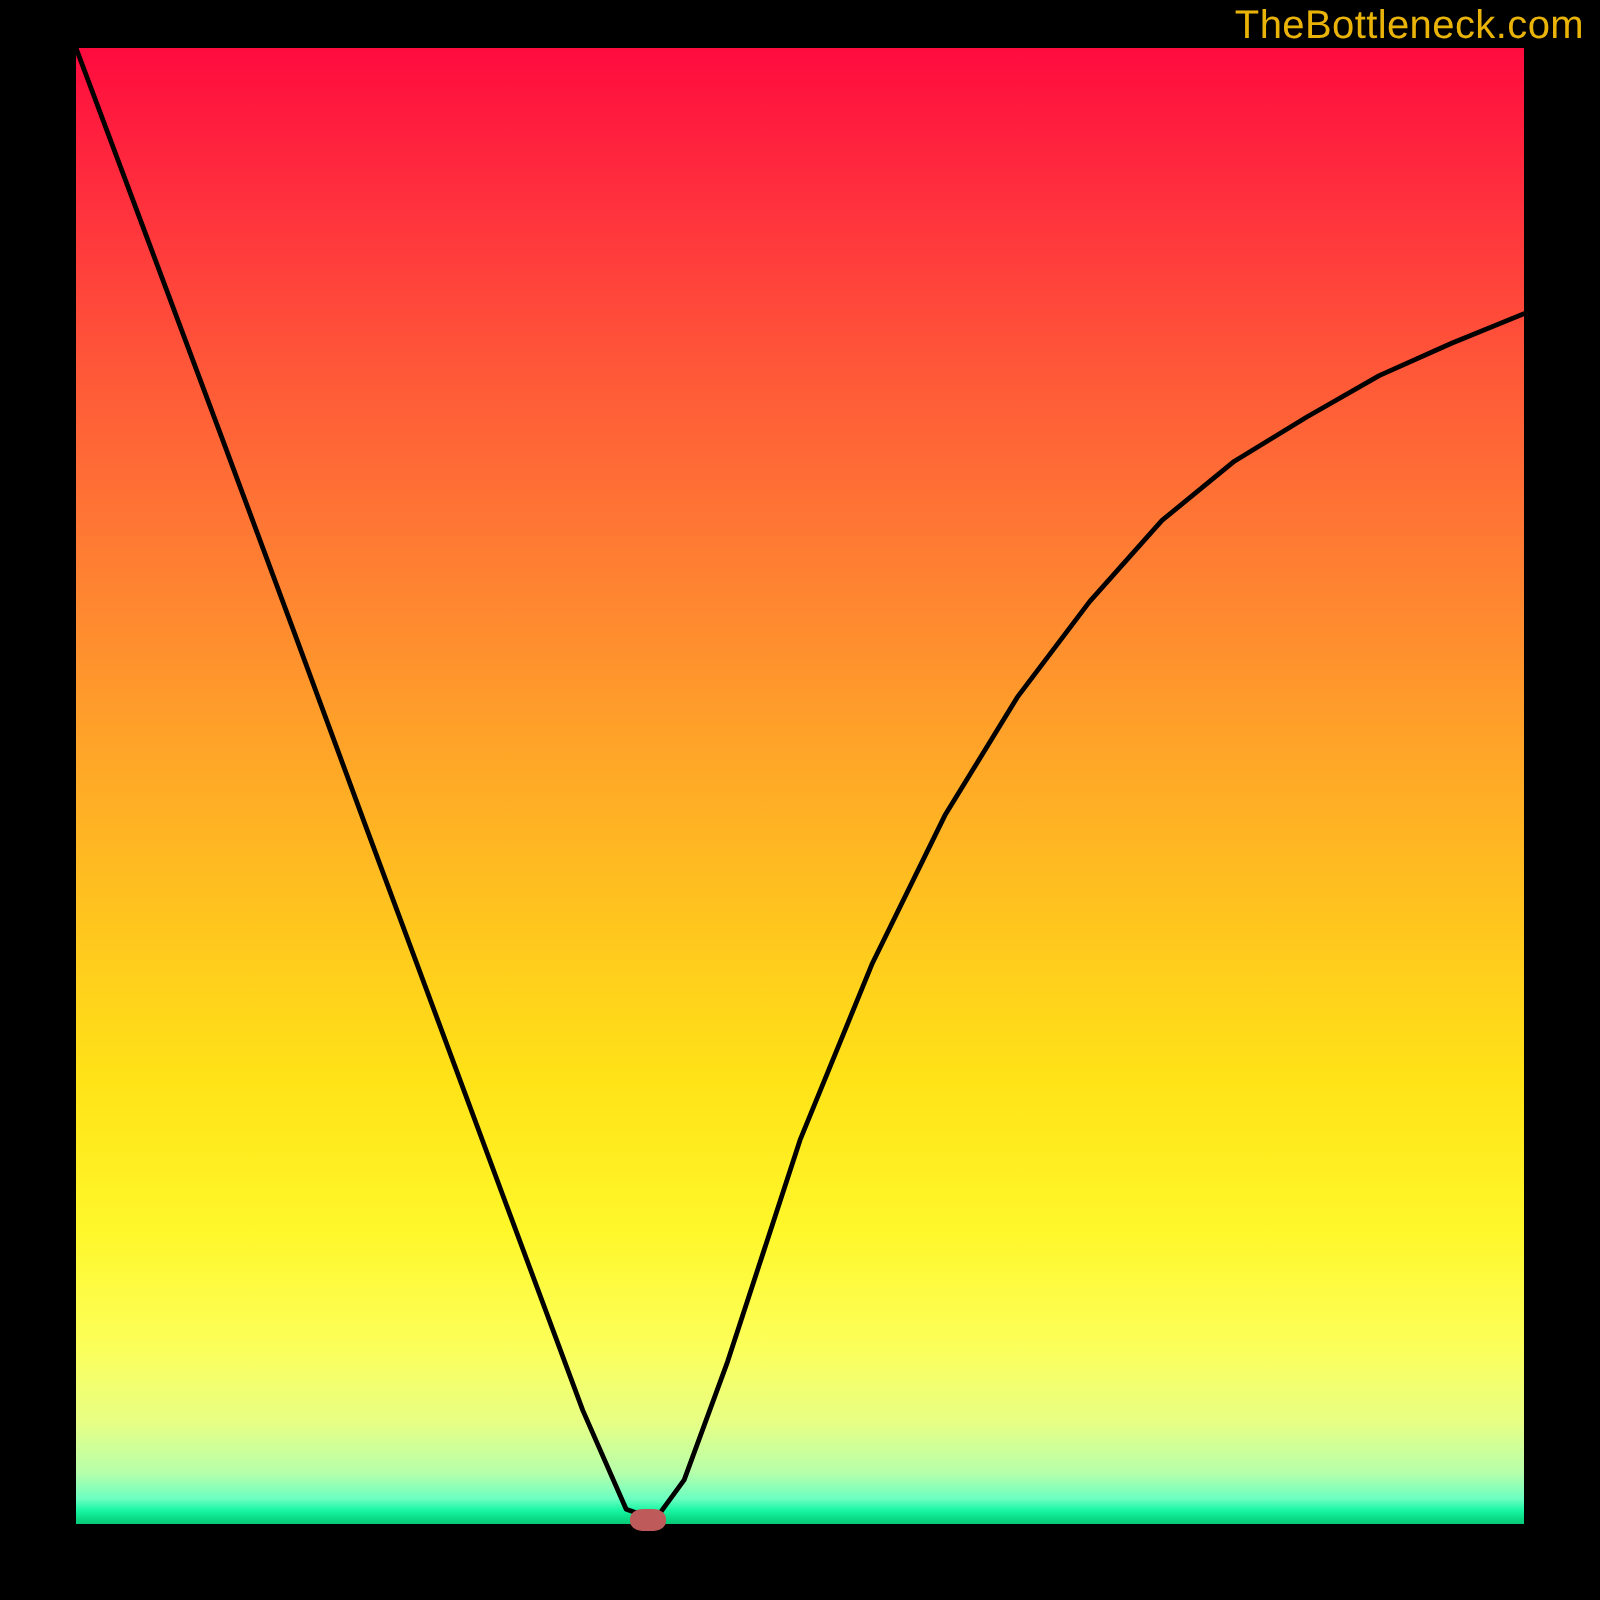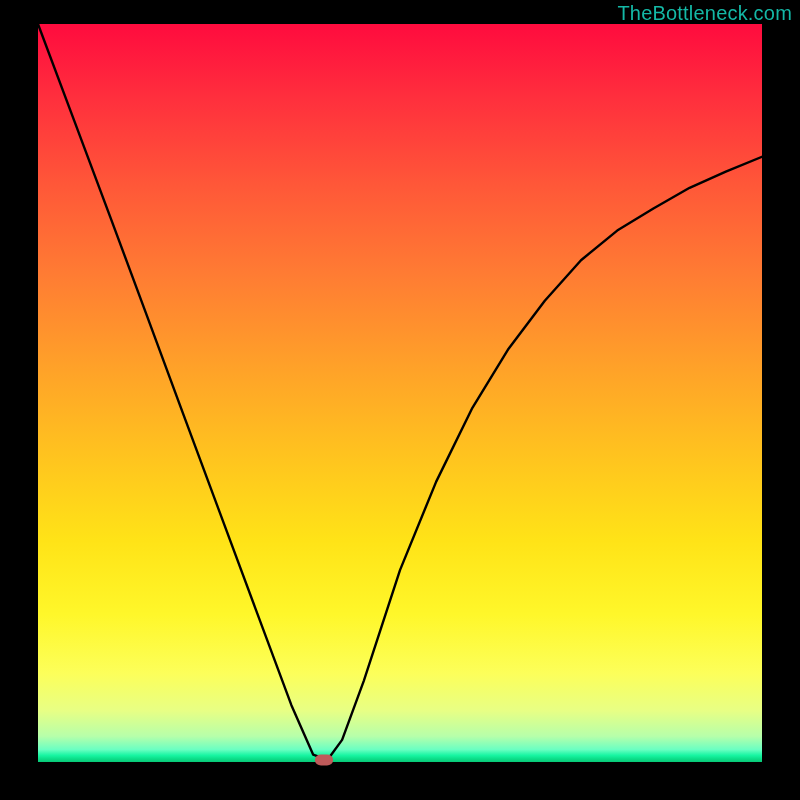--- a/index.html
+++ b/index.html
@@ -56,21 +56,21 @@
     width: 18px;
     height: 11px;
     border-radius: 6px / 5px;
     background: #bf5a5a;
     transform: translate(-50%, -50%);
   }
   .watermark {
     position: absolute;
     top: 2px;
     right: 8px;
-    color: #14b8a6;
+    color: #eab308;
     font-size: 20px;
     letter-spacing: 0.2px;
   }
 </style>
 </head>
 <body>
 
 <div class="frame">
   <div class="watermark">TheBottleneck.com</div>
   <div class="plot">

